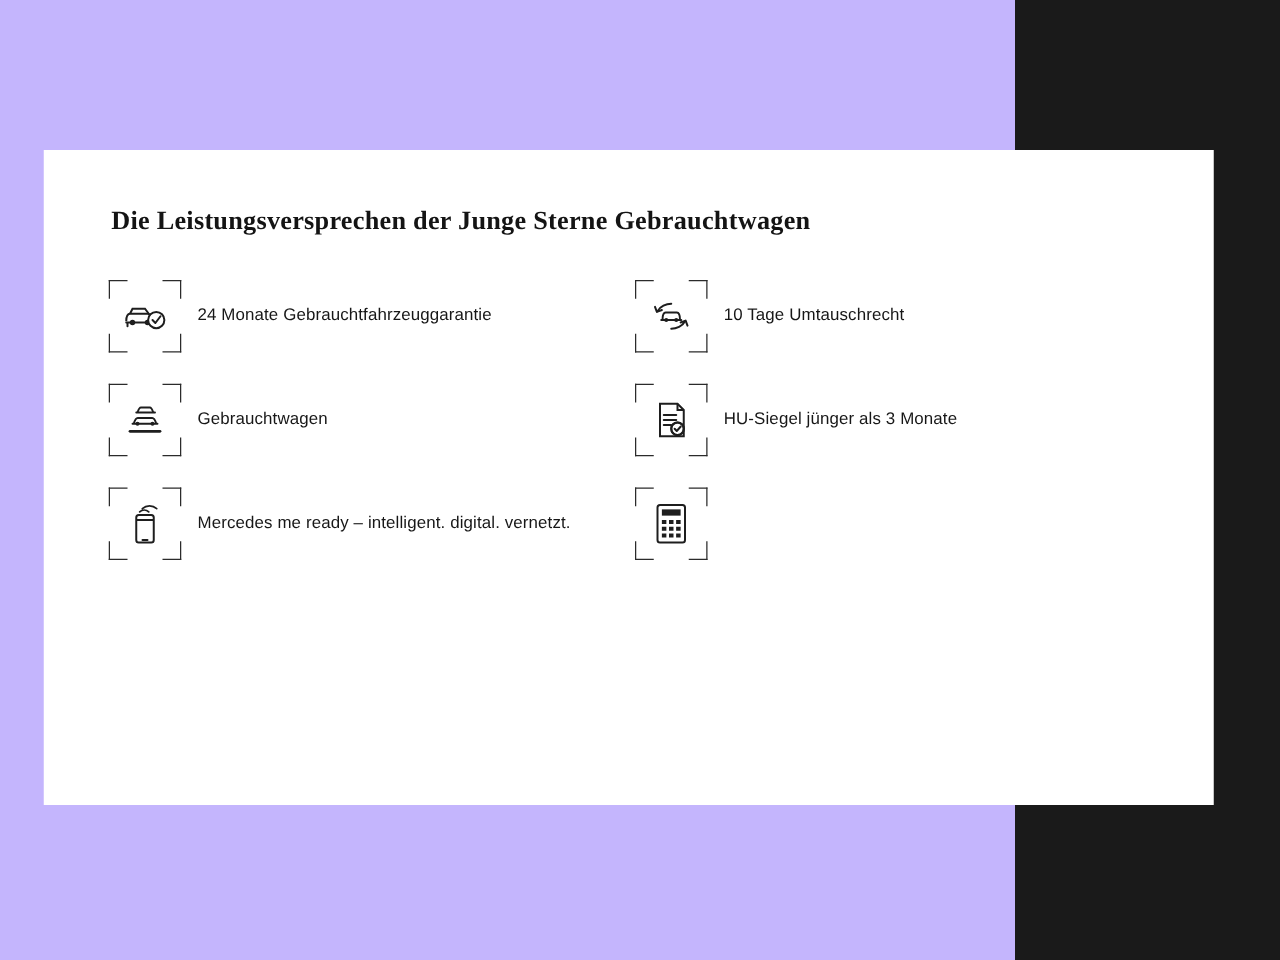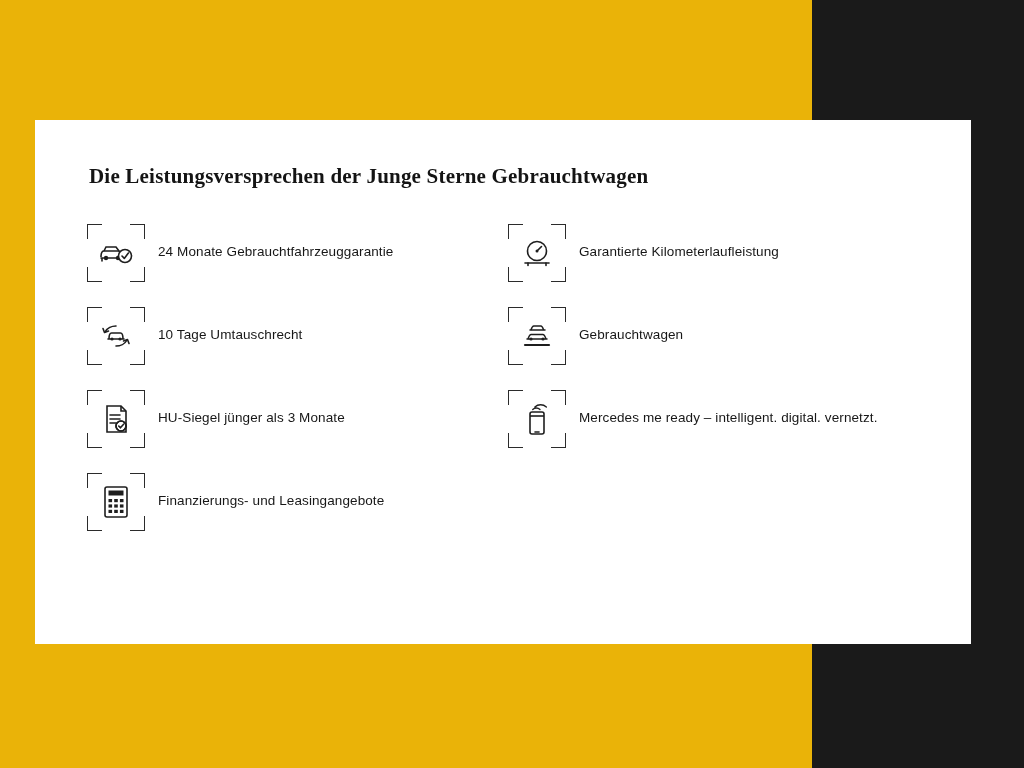--- a/index.html
+++ b/index.html
@@ -10,21 +10,21 @@
     height: 768px;
     overflow: hidden;
   }
   body {
     font-family: "Liberation Sans", sans-serif;
   }
   .stage {
     position: relative;
     width: 812px;
     height: 768px;
-    background: #eab308;
+    background: #c4b5fd;
   }
   .card {
     position: absolute;
     left: 35px;
     top: 120px;
     width: 936px;
     height: 524px;
     background: #ffffff;
     box-sizing: border-box;
     padding: 44px 52px 0 52px;
@@ -122,34 +122,20 @@
             <circle cx="8" cy="18" r="2.2" fill="#1e1e1e" stroke="none"></circle>
             <circle cx="20" cy="18" r="2.2" fill="#1e1e1e" stroke="none"></circle>
             <circle cx="27" cy="16" r="6.5" fill="#fff"></circle>
             <path d="M24 16l2.3 2.4L30.4 13" stroke-linecap="round" stroke-linejoin="round"></path>
           </svg>
         </div>
         <div class="label">24 Monate Gebrauchtfahrzeuggarantie</div>
       </div>
 
 
-      <div class="item">
-        <div class="icon-box">
-          <span class="corner-tr"></span>
-            <span class="corner-bl"></span>
-          <svg width="34" height="30" viewBox="0 0 34 30" fill="none" stroke="#1e1e1e" stroke-width="1.6">
-            <circle cx="17" cy="13" r="9.5"></circle>
-            <path d="M17 13l4.5-4.5" stroke-linecap="round"></path>
-            <circle cx="17" cy="13" r="1.5" fill="#1e1e1e" stroke="none"></circle>
-            <path d="M5 25h24" stroke-linecap="round"></path>
-            <path d="M8 25v2.5M26 25v2.5" stroke-linecap="round"></path>
-          </svg>
-        </div>
-        <div class="label">Garantierte Kilometerlaufleistung</div>
-      </div>
 
 
       <div class="item">
         <div class="icon-box">
           <span class="corner-tr"></span>
             <span class="corner-bl"></span>
           <svg width="34" height="28" viewBox="0 0 34 28" fill="none" stroke="#1e1e1e" stroke-width="1.6">
             <path d="M10 17c0-4 1-6 2.5-6h9c1.5 0 2.5 2 2.5 6"></path>
             <path d="M9 17h16" stroke-linecap="round"></path>
             <circle cx="13" cy="17" r="1.6" fill="#1e1e1e" stroke="none"></circle>
@@ -222,18 +208,17 @@
               <rect x="17.9" y="14" width="3.6" height="3.2"></rect>
               <rect x="6.5" y="19.4" width="3.6" height="3.2"></rect>
               <rect x="12.2" y="19.4" width="3.6" height="3.2"></rect>
               <rect x="17.9" y="19.4" width="3.6" height="3.2"></rect>
               <rect x="6.5" y="24.8" width="3.6" height="3.2"></rect>
               <rect x="12.2" y="24.8" width="3.6" height="3.2"></rect>
               <rect x="17.9" y="24.8" width="3.6" height="3.2"></rect>
             </g>
           </svg>
         </div>
-        <div class="label">Finanzierungs- und Leasingangebote</div>
       </div>
 
     </div>
   </div>
 </div>
 
 </body></html>

